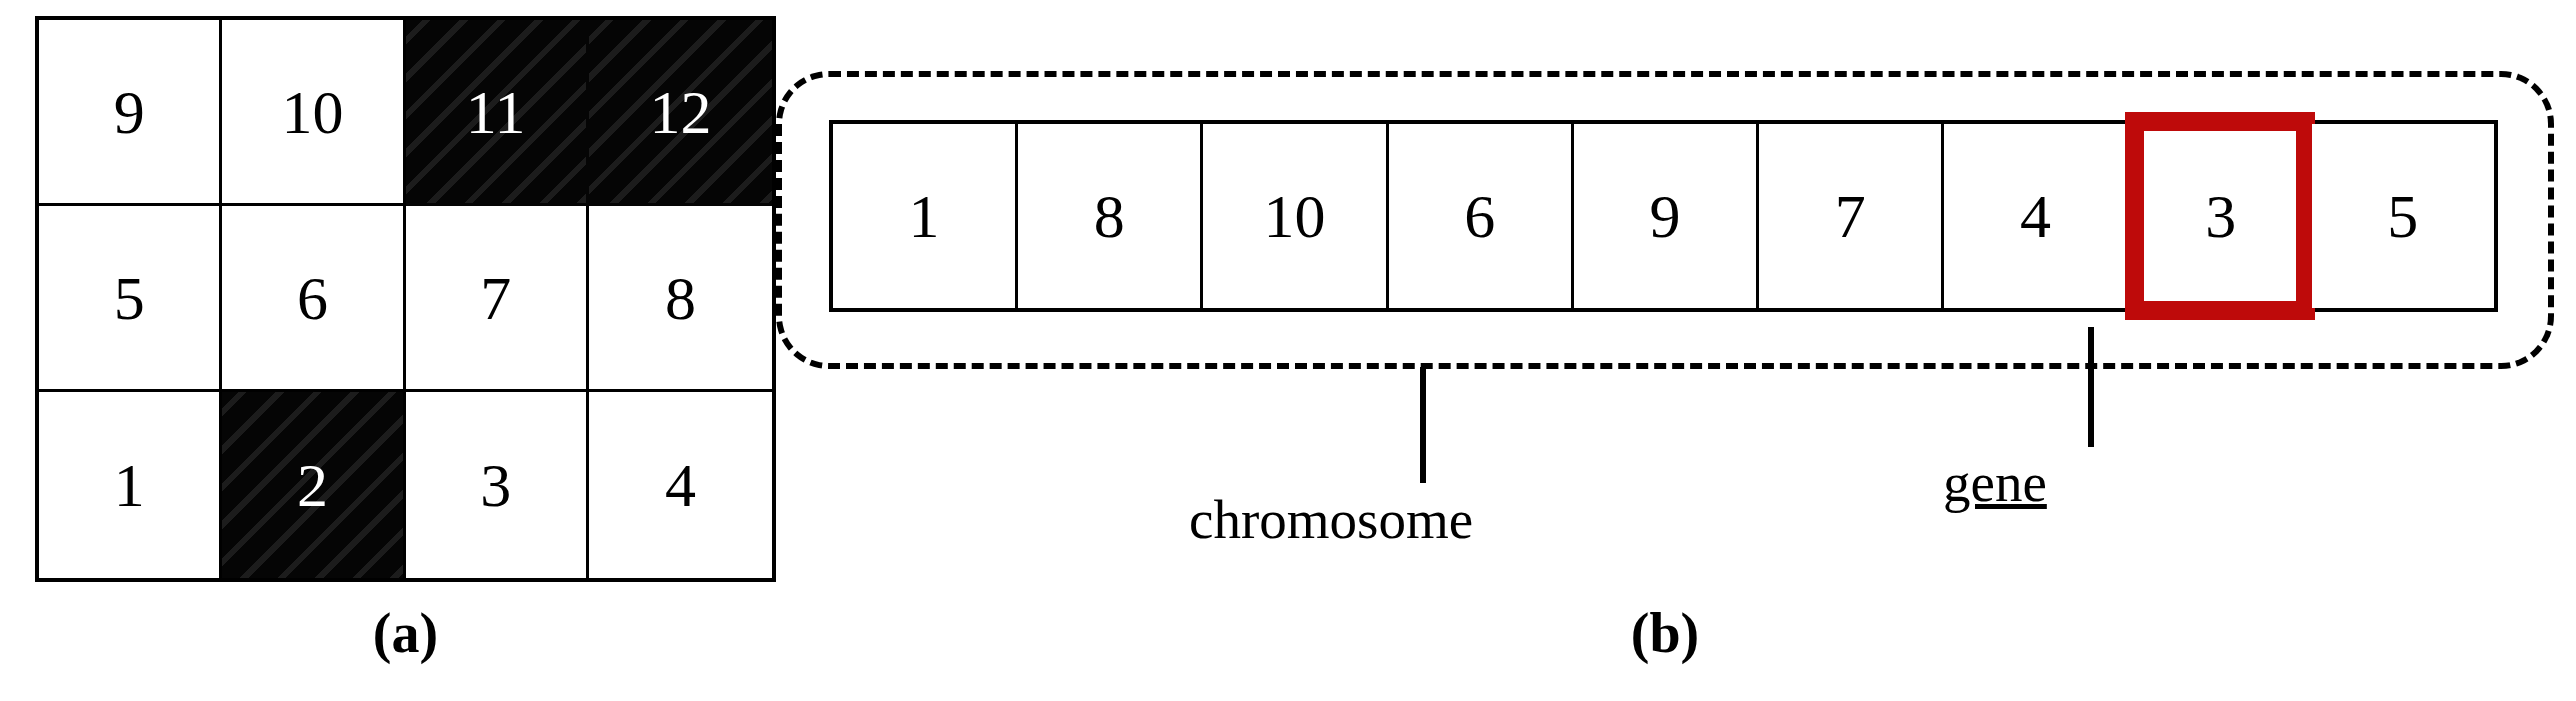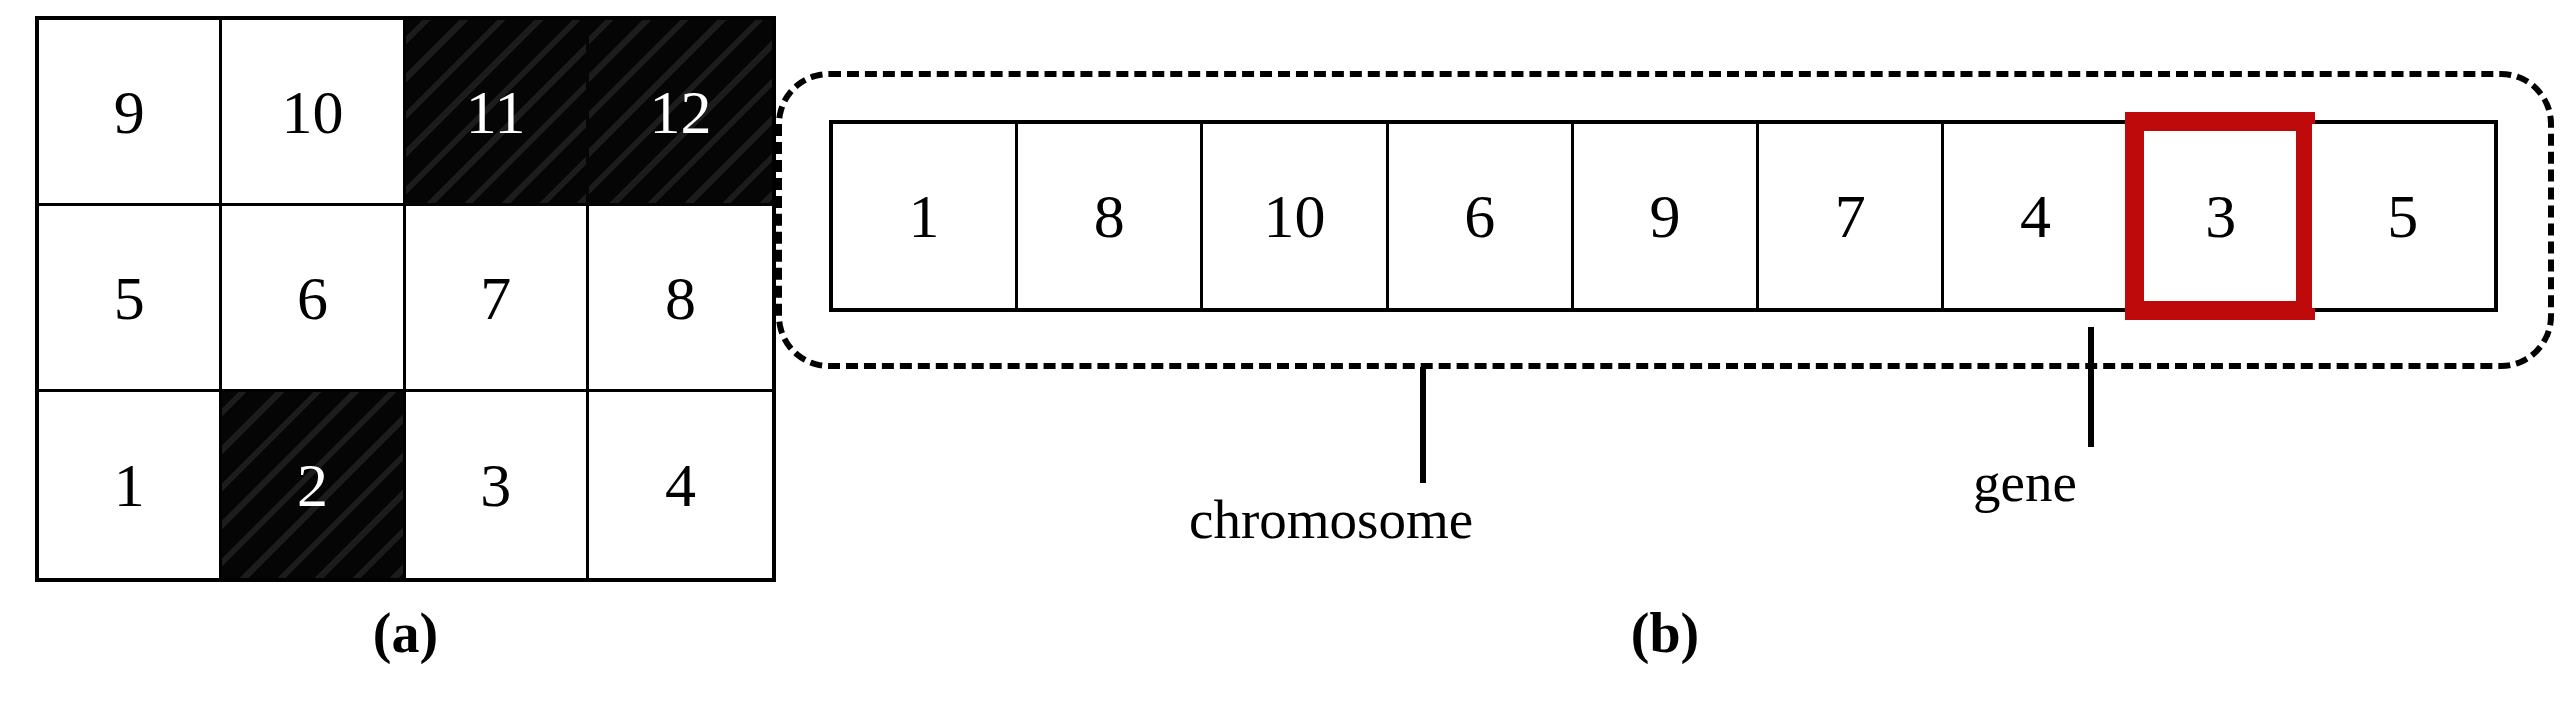--- a/index.html
+++ b/index.html
@@ -171,22 +171,23 @@
     font-size: 55px;
     line-height: 1;
     color: #000000;
     white-space: nowrap;
   }
   #label-chromosome {
     left: 413px;
     top: 476px;
   }
   #label-gene {
-    left: 1197px;
+    left: 1167px;
     top: 439px;
+    text-decoration: underline;
   }
 
   #caption-b {
     position: absolute;
     left: 0;
     top: 589px;
     width: 1778px;
     text-align: center;
     font-size: 56px;
     font-weight: bold;

